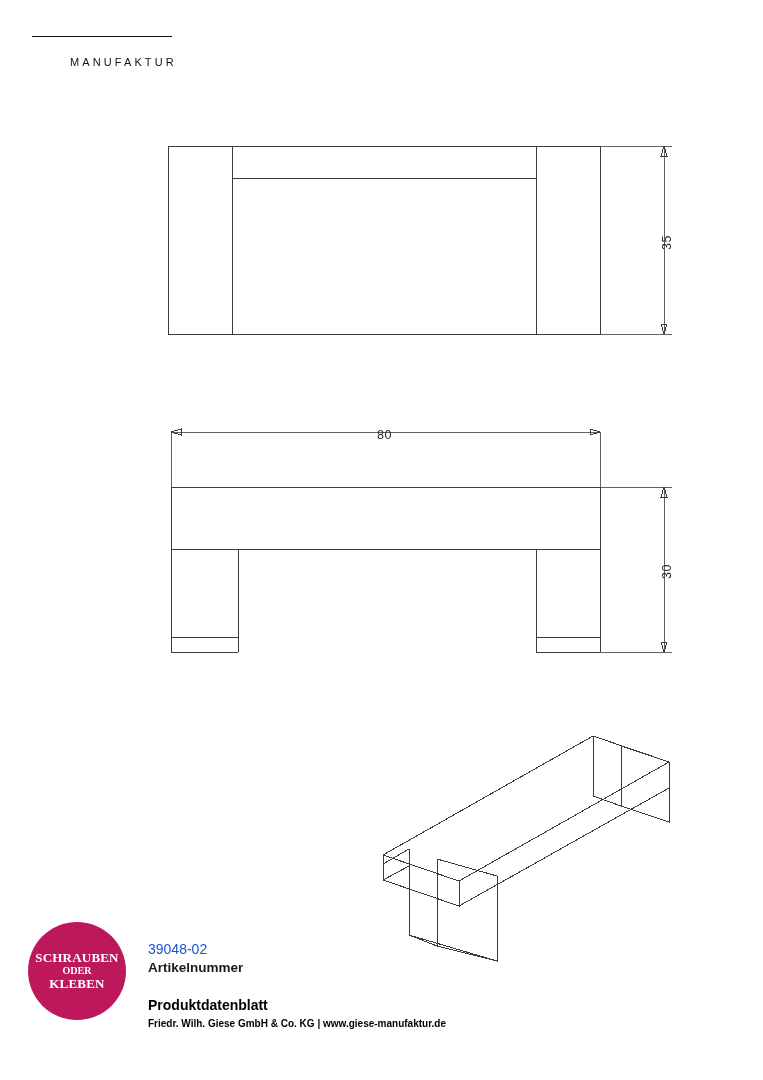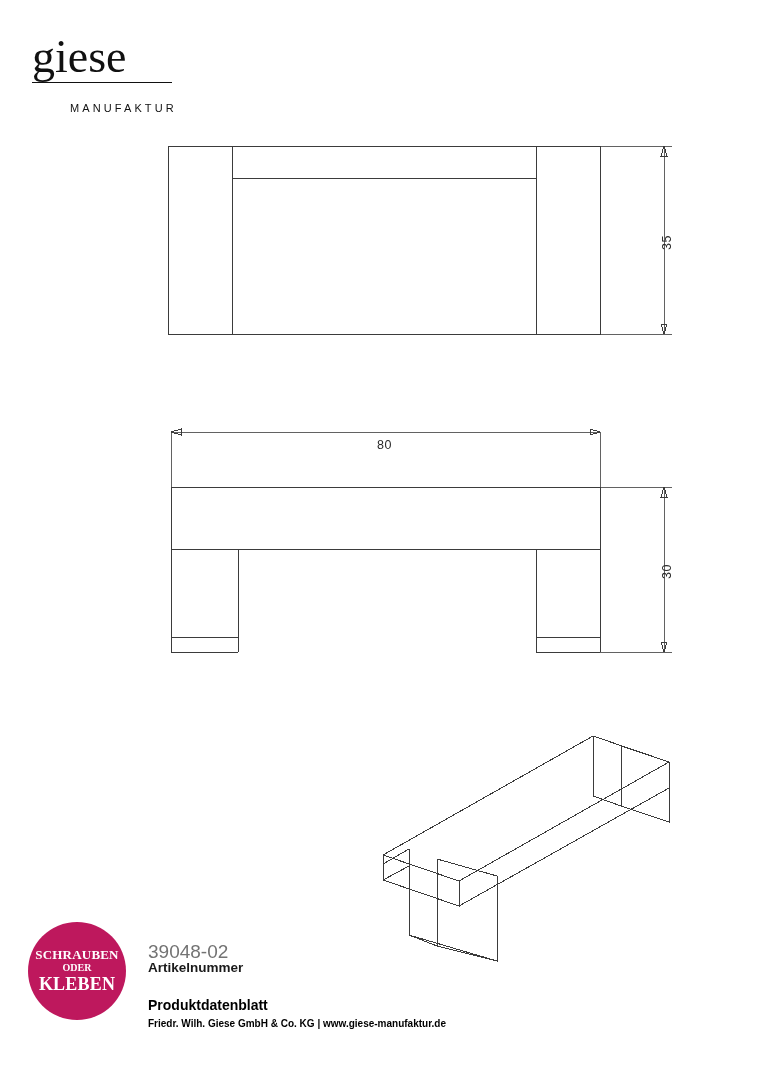--- a/index.html
+++ b/index.html
@@ -72,27 +72,27 @@
     display: flex;
     flex-direction: column;
     align-items: center;
     justify-content: center;
     text-align: center;
     line-height: 1.08;
     font-family: Liberation Serif, serif;
   }
   .badge-l1 { font-size: 13px; font-weight: bold; letter-spacing: .2px; }
   .badge-l2 { font-size: 10px; font-weight: bold; margin: 1px 0; }
-  .badge-l3 { font-size: 18px; font-weight: bold; letter-spacing: .2px; }
+  .badge-l3 { font-size: 13px; font-weight: bold; letter-spacing: .2px; }
 
   .footer-text { position: absolute; left: 148px; }
   .art-no {
     top: 941px;
-    font-size: 19px;
-    color: #737373;
+    font-size: 14px;
+    color: #1d4ed8;
   }
   .art-label {
     top: 960px;
     font-size: 13.5px;
     color: #1a1a1a;
     font-weight: bold;
   }
   .sheet-title {
     top: 997px;
     font-size: 14px;
@@ -114,21 +114,20 @@
     fill: none;
     shape-rendering: crispEdges;
   }
   svg.view .thin { stroke-width: 0.8; }
   svg.view .iso { shape-rendering: geometricPrecision; }
 </style>
 </head>
 <body>
 
 <div class="logo">
-  <div class="logo-word">giese</div>
   <div class="logo-rule"></div>
   <div class="logo-sub">MANUFAKTUR</div>
 </div>
 
 <svg class="view" x="0" y="0" style="left:0px; top:0px; width:763px; height:400px;">
 
   <polyline points="168,146 168,334 232,334 232,146 168,146"></polyline>
 
   <polyline points="536,146 536,334 600,334 600,146 536,146"></polyline>
 
@@ -172,21 +171,21 @@
   <line x1="600" y1="549" x2="600" y2="652"></line>
   <line x1="536" y1="637" x2="600" y2="637"></line>
   <line x1="536" y1="652" x2="600" y2="652"></line>
 
   <line class="thin" x1="600" y1="487" x2="672" y2="487"></line>
   <line class="thin" x1="600" y1="652" x2="672" y2="652"></line>
   <line class="thin" x1="664" y1="487" x2="664" y2="652"></line>
   <polygon points="664,487 661,497 667,497" fill="#3b3b3b"></polygon>
   <polygon points="664,652 661,642 667,642" fill="#3b3b3b"></polygon>
 </svg>
-<div class="dimtext" style="left:377px; top:438px;">80</div>
+<div class="dimtext" style="left:377px; top:428px;">80</div>
 <div class="dimtext vert" style="left:660px; top:579px;">30</div>
 
 <svg class="view" style="left:0px; top:0px; width:763px; height:1000px;">
   <g class="iso">
 
     <polyline points="383,855 593,736 669,762 459,881 383,855"></polyline>
 
     <polyline points="383,855 383,880 459,906 459,881"></polyline>
     <line x1="669" y1="762" x2="669" y2="788"></line>
     <line x1="459" y1="906" x2="669" y2="788"></line>

